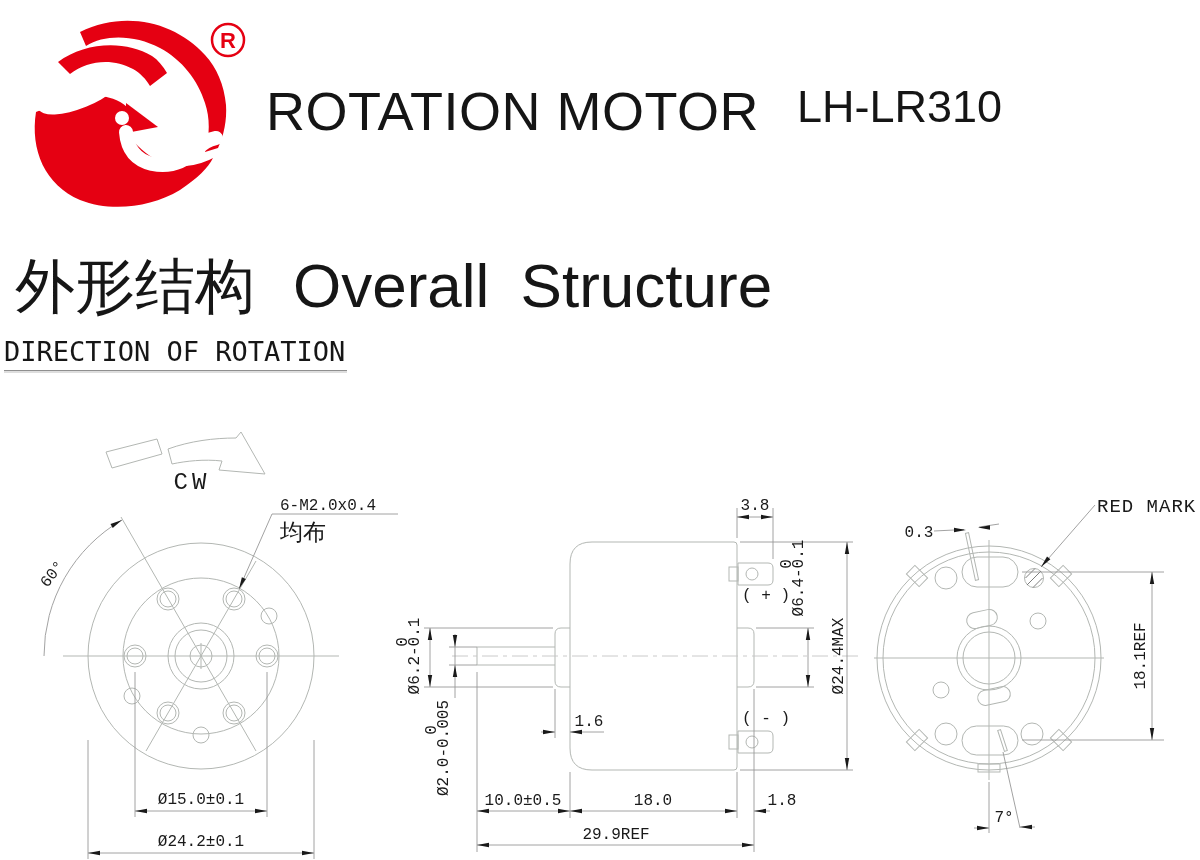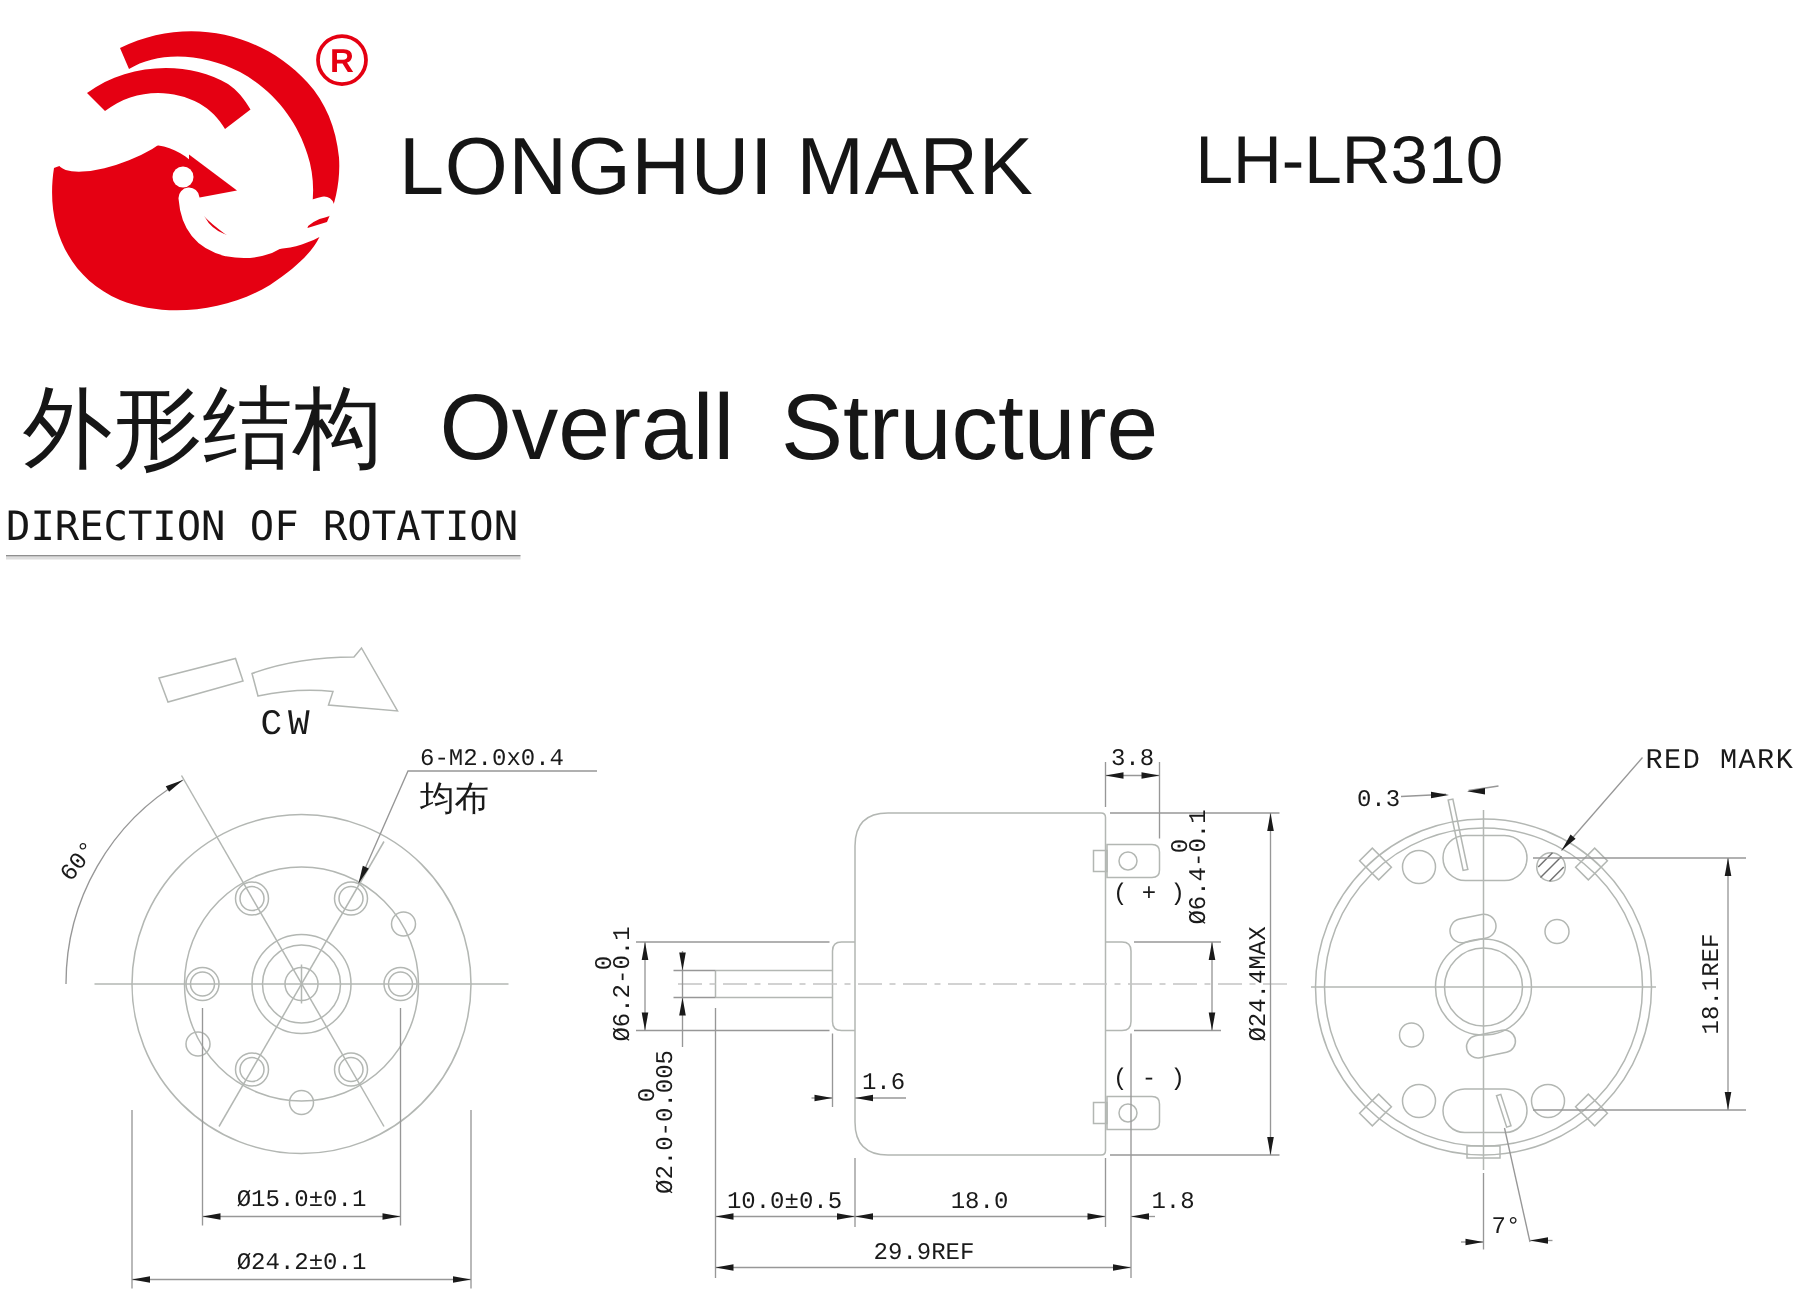--- a/index.html
+++ b/index.html
@@ -45,21 +45,21 @@
       <path class="logo-red" d="M 126,103 L 158,127 L 126,133 Z"></path>
       <circle fill="#ffffff" cx="122" cy="118" r="7"></circle>
       <path d="M 126,132 Q 128,158 152,164 Q 178,169 196,150 Q 205,140 216,138" stroke="#ffffff" stroke-width="14" fill="none" stroke-linecap="round"></path>
     </g>
     <g>
       <circle cx="228" cy="40" r="16" fill="none" stroke="#e50012" stroke-width="2.5"></circle>
       <text x="228" y="48" text-anchor="middle" style="font-family:'Liberation Sans',sans-serif;font-size:22px;font-weight:bold;fill:#e50012;">R</text>
     </g>
   </svg>
 
-  <div class="abs brand-text">LONGHUI MARK</div>
+  <div class="abs brand-text">ROTATION MOTOR</div>
   <div class="abs model-text">LH-LR310</div>
 
   <div class="abs title-row">
     <span class="title-cn">外形结构</span>
     <span class="title-en">Overall  Structure</span>
   </div>
 
   <div class="abs section-heading">DIRECTION OF ROTATION</div>
 
   <svg class="abs" style="left:20px;top:420px;" width="380" height="440" viewBox="20 420 380 440">

